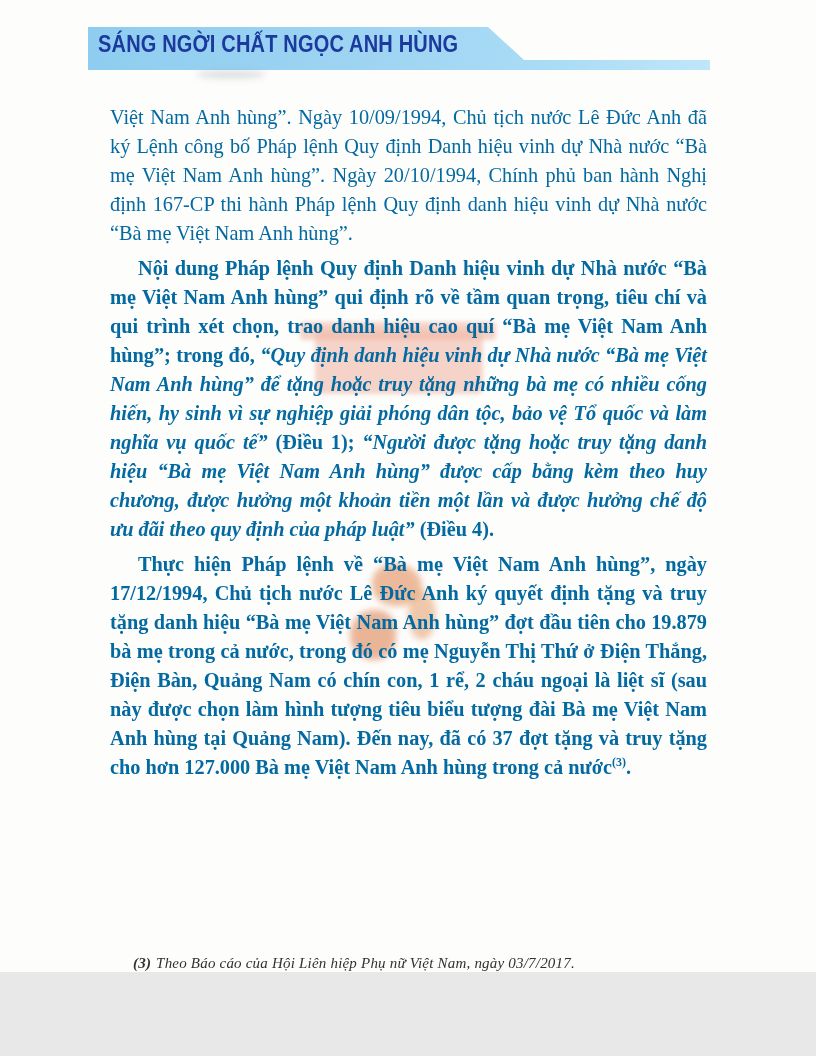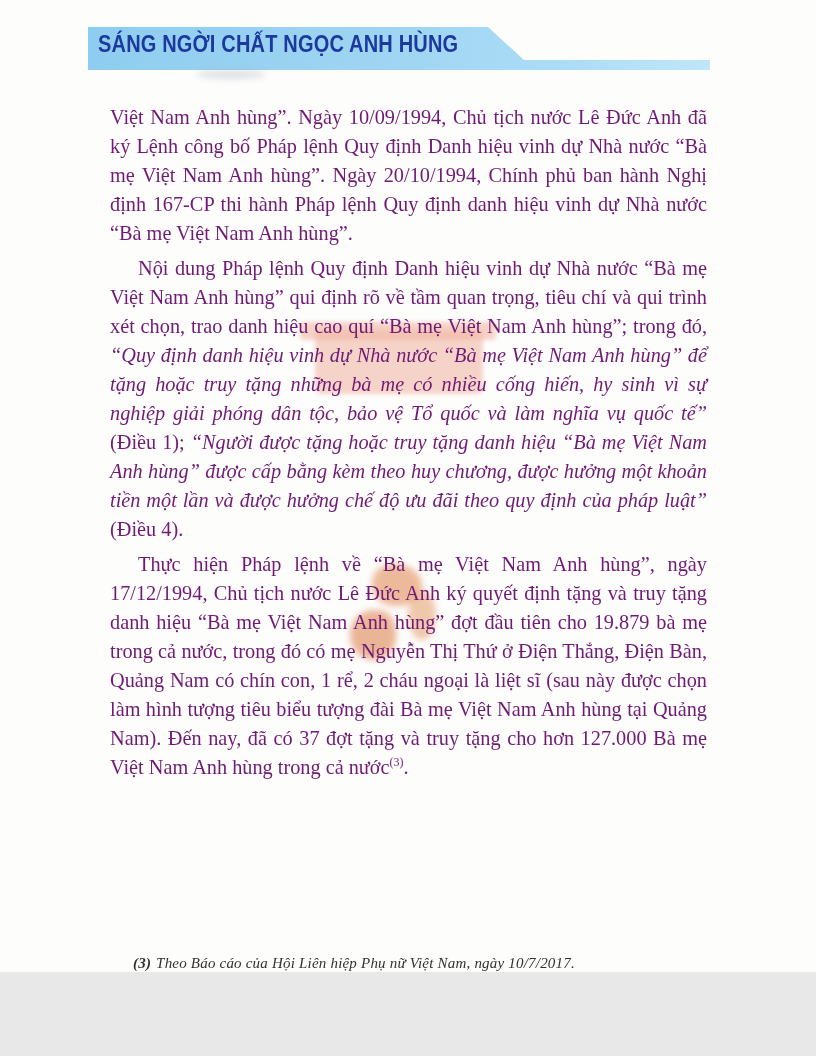--- a/index.html
+++ b/index.html
@@ -69,27 +69,27 @@
     background: #e08a4c; opacity: 0.45; filter: blur(3px);
     border-radius: 50%;
   }
 
   
   .body-text {
     position: absolute;
     left: 110px; top: 103px;
     width: 597px;
     z-index: 1;
-    color: #701a75;
+    color: #0369a1;
     font-size: 20.3px;
     line-height: 29px;
     text-align: justify;
   }
   .body-text p { margin: 0; }
-  .body-text p + p { margin-top: 6px; }
+  .body-text p + p { margin-top: 6px; font-weight: bold; }
   .para-indent { text-indent: 28px; }
   .seg-italic { font-style: italic; }
   .seg-sup {
     font-size: 12px;
     vertical-align: super;
     line-height: 0;
   }
 
   
   .footnote {
@@ -149,19 +149,19 @@
     </p>
 
     <p class="para-indent">
       <span>Thực hiện Pháp lệnh về “Bà mẹ Việt Nam Anh hùng”, ngày 17/12/1994, Chủ tịch nước Lê Đức Anh ký quyết định tặng và truy tặng danh hiệu “Bà mẹ Việt Nam Anh hùng” đợt đầu tiên cho 19.879 bà mẹ trong cả nước, trong đó có mẹ Nguyễn Thị Thứ ở Điện Thắng, Điện Bàn, Quảng Nam có chín con, 1 rể, 2 cháu ngoại là liệt sĩ (sau này được chọn làm hình tượng tiêu biểu tượng đài Bà mẹ Việt Nam Anh hùng tại Quảng Nam). Đến nay, đã có 37 đợt tặng và truy tặng cho hơn 127.000 Bà mẹ Việt Nam Anh hùng trong cả nước</span><span class="seg-sup">(3)</span><span>.</span>
     </p>
 
 
   </div>
 
   <div class="footnote">
-    <span class="footnote-marker">(3)</span><span>Theo Báo cáo của Hội Liên hiệp Phụ nữ Việt Nam, ngày 10/7/2017.</span>
+    <span class="footnote-marker">(3)</span><span>Theo Báo cáo của Hội Liên hiệp Phụ nữ Việt Nam, ngày 03/7/2017.</span>
   </div>
 
   <div class="page-number">6</div>
   <div class="footer-bar"></div>
 
 </div>
 
 </body></html>

